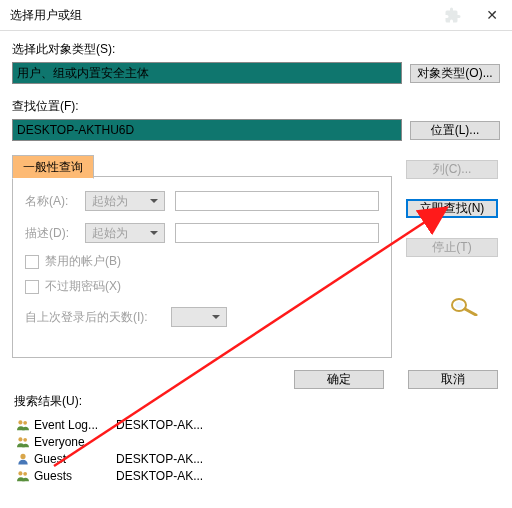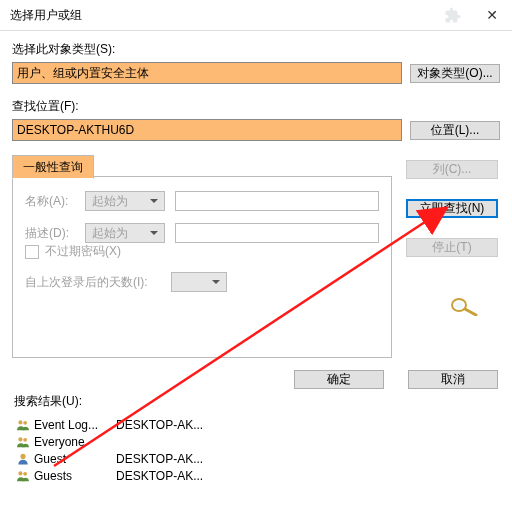--- a/index.html
+++ b/index.html
@@ -55,21 +55,21 @@
     margin-bottom: 4px;
   }
   .row {
     display: flex;
     align-items: center;
     gap: 8px;
     margin-bottom: 14px;
   }
   .textbox {
     border: 1px solid #888;
-    background: #fdba74;
+    background: #0f766e;
     height: 20px;
     line-height: 20px;
     padding: 0 4px;
     font-size: 12px;
     flex: 1;
   }
   .rightbtn {
     width: 90px;
     height: 19px;
     border: 1px solid #adadad;
@@ -289,20 +289,24 @@
     </div>
     <div class="prow">
       <span class="grey" style="width:50px">描述(D):</span>
       <div class="combo grey">
         <span>起始为</span>
         <span class="caret"></span>
       </div>
       <div class="pinput"></div>
     </div>
     <div class="prow" style="gap:18px;margin-top:-2px;flex-direction:column;align-items:flex-start">
+      <div class="checkbox grey">
+        <span class="box"></span>
+        <span>禁用的帐户(B)</span>
+      </div>
       <div class="checkbox grey" style="margin-top:-10px">
         <span class="box"></span>
         <span>不过期密码(X)</span>
       </div>
     </div>
     <div class="prow" style="margin-top:6px">
       <span class="grey" style="width:136px">自上次登录后的天数(I):</span>
       <div class="combo grey" style="width:56px;justify-content:flex-end">
         <span class="caret"></span>
       </div>

